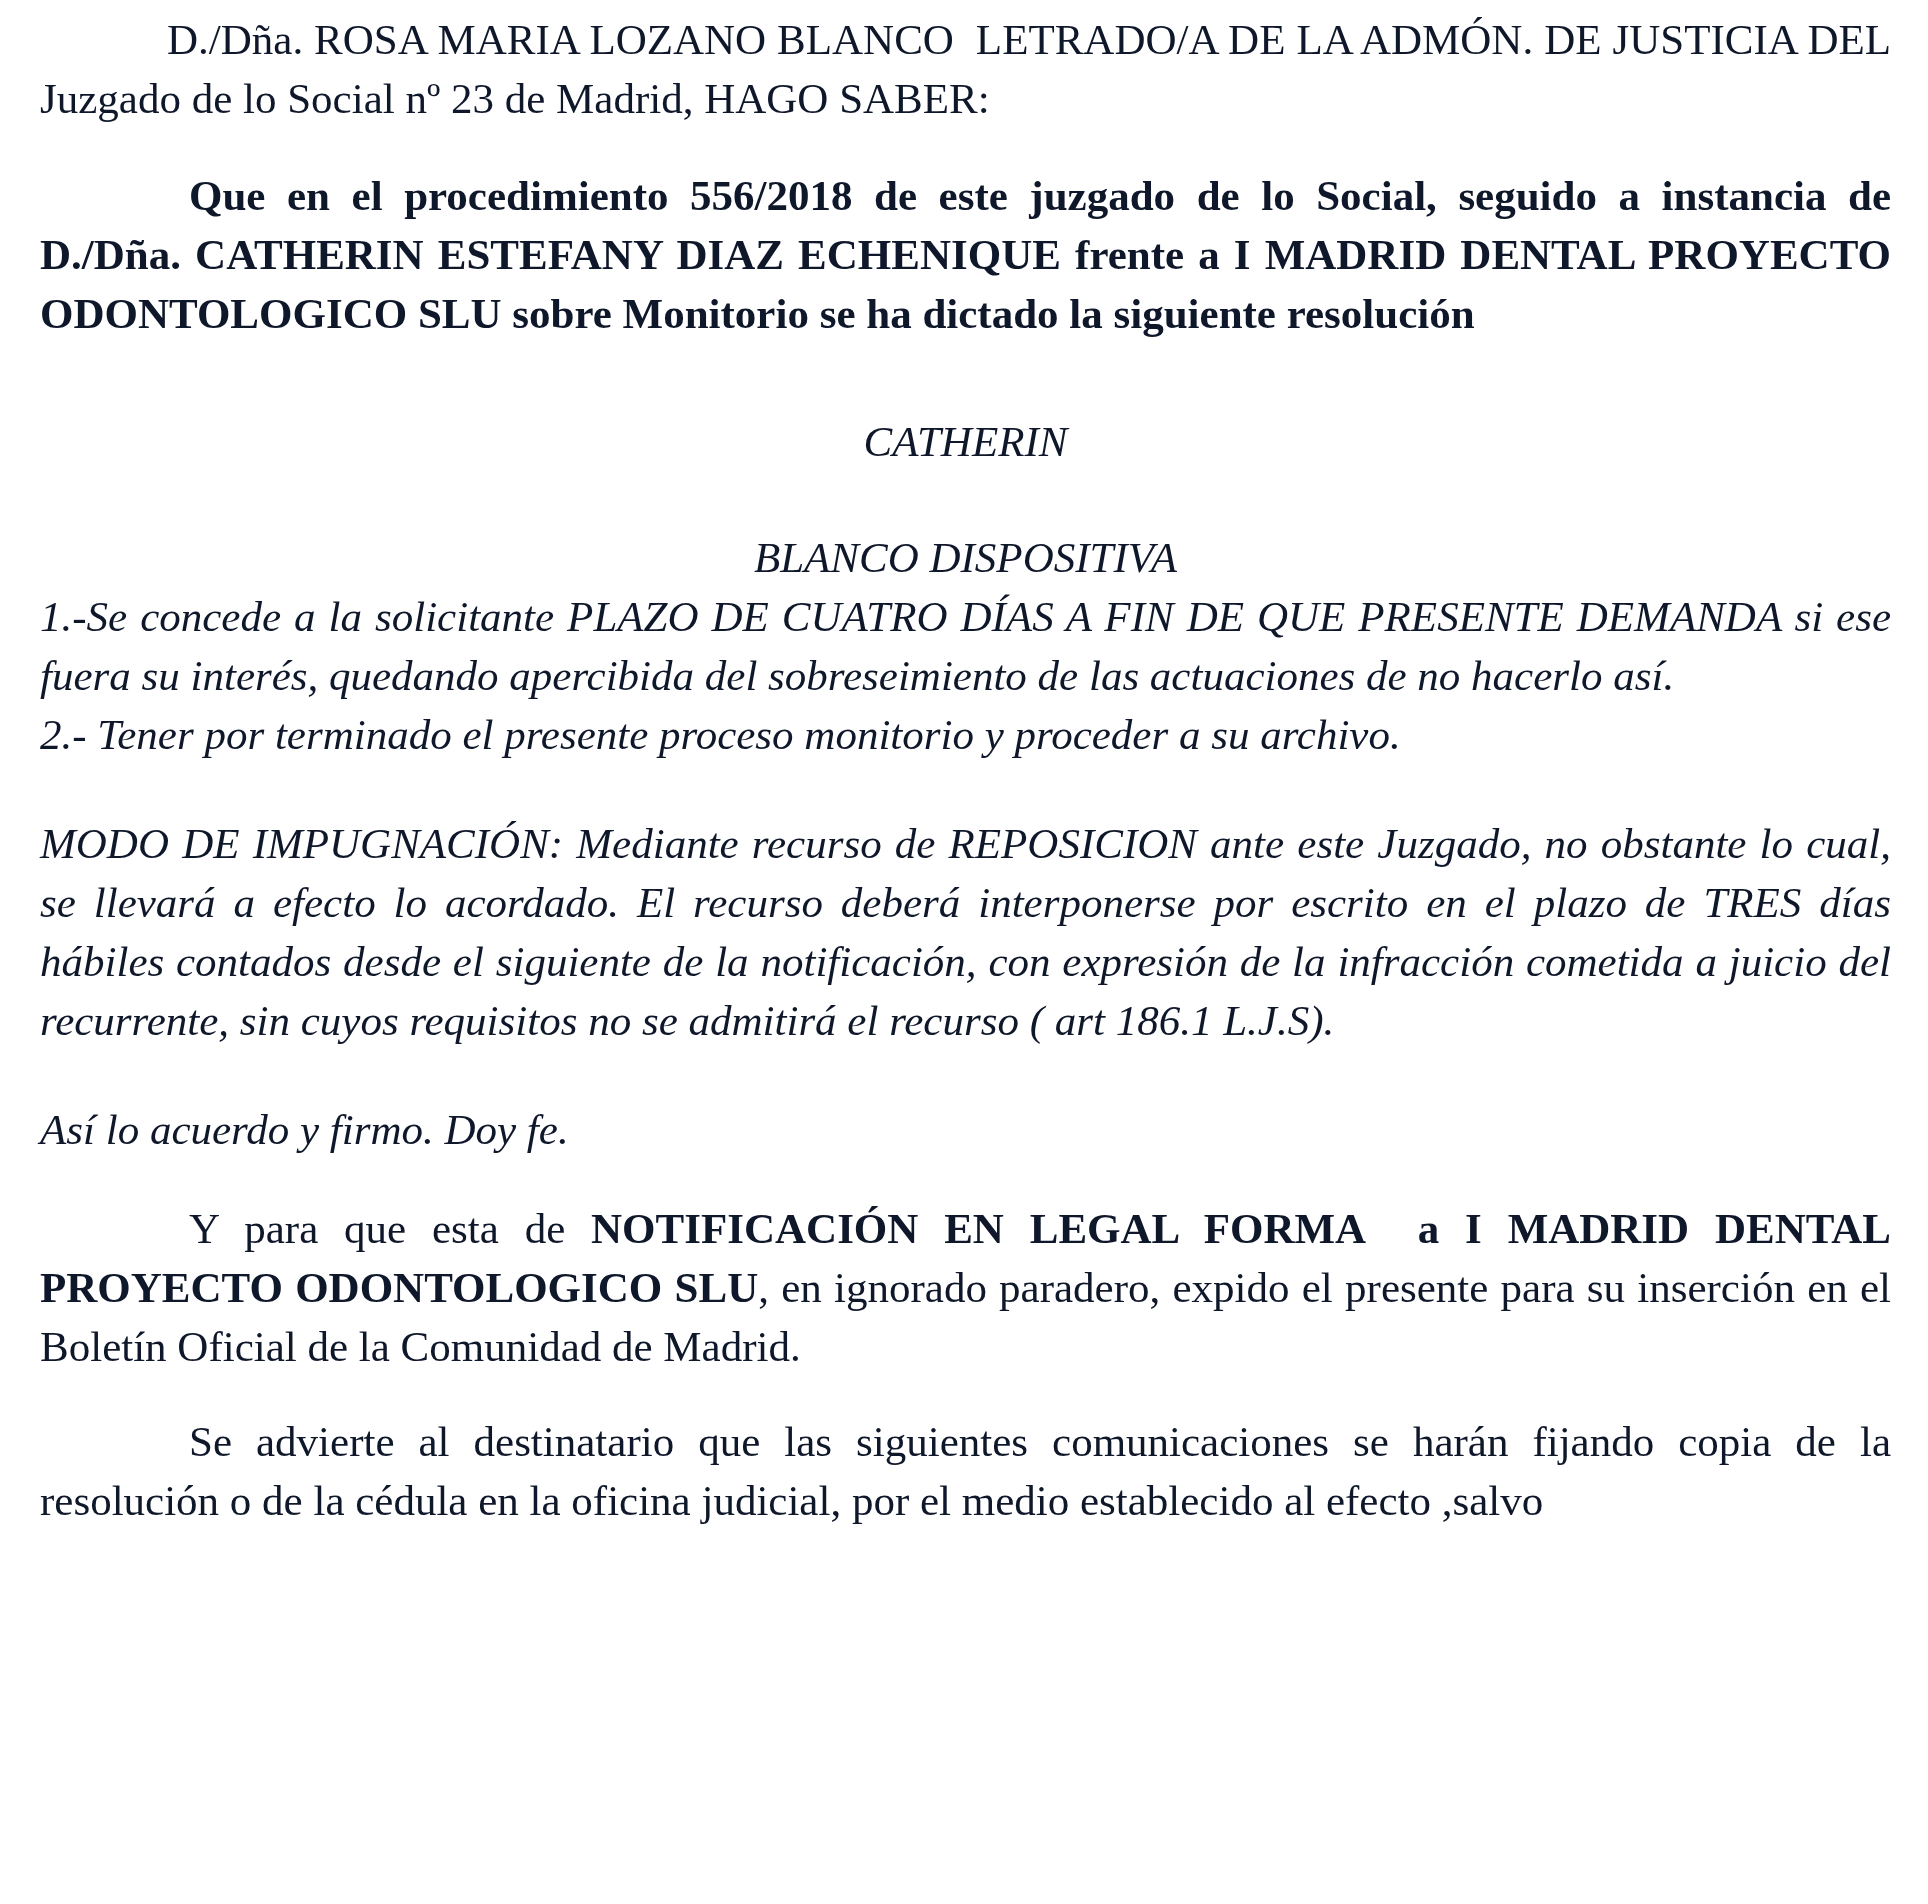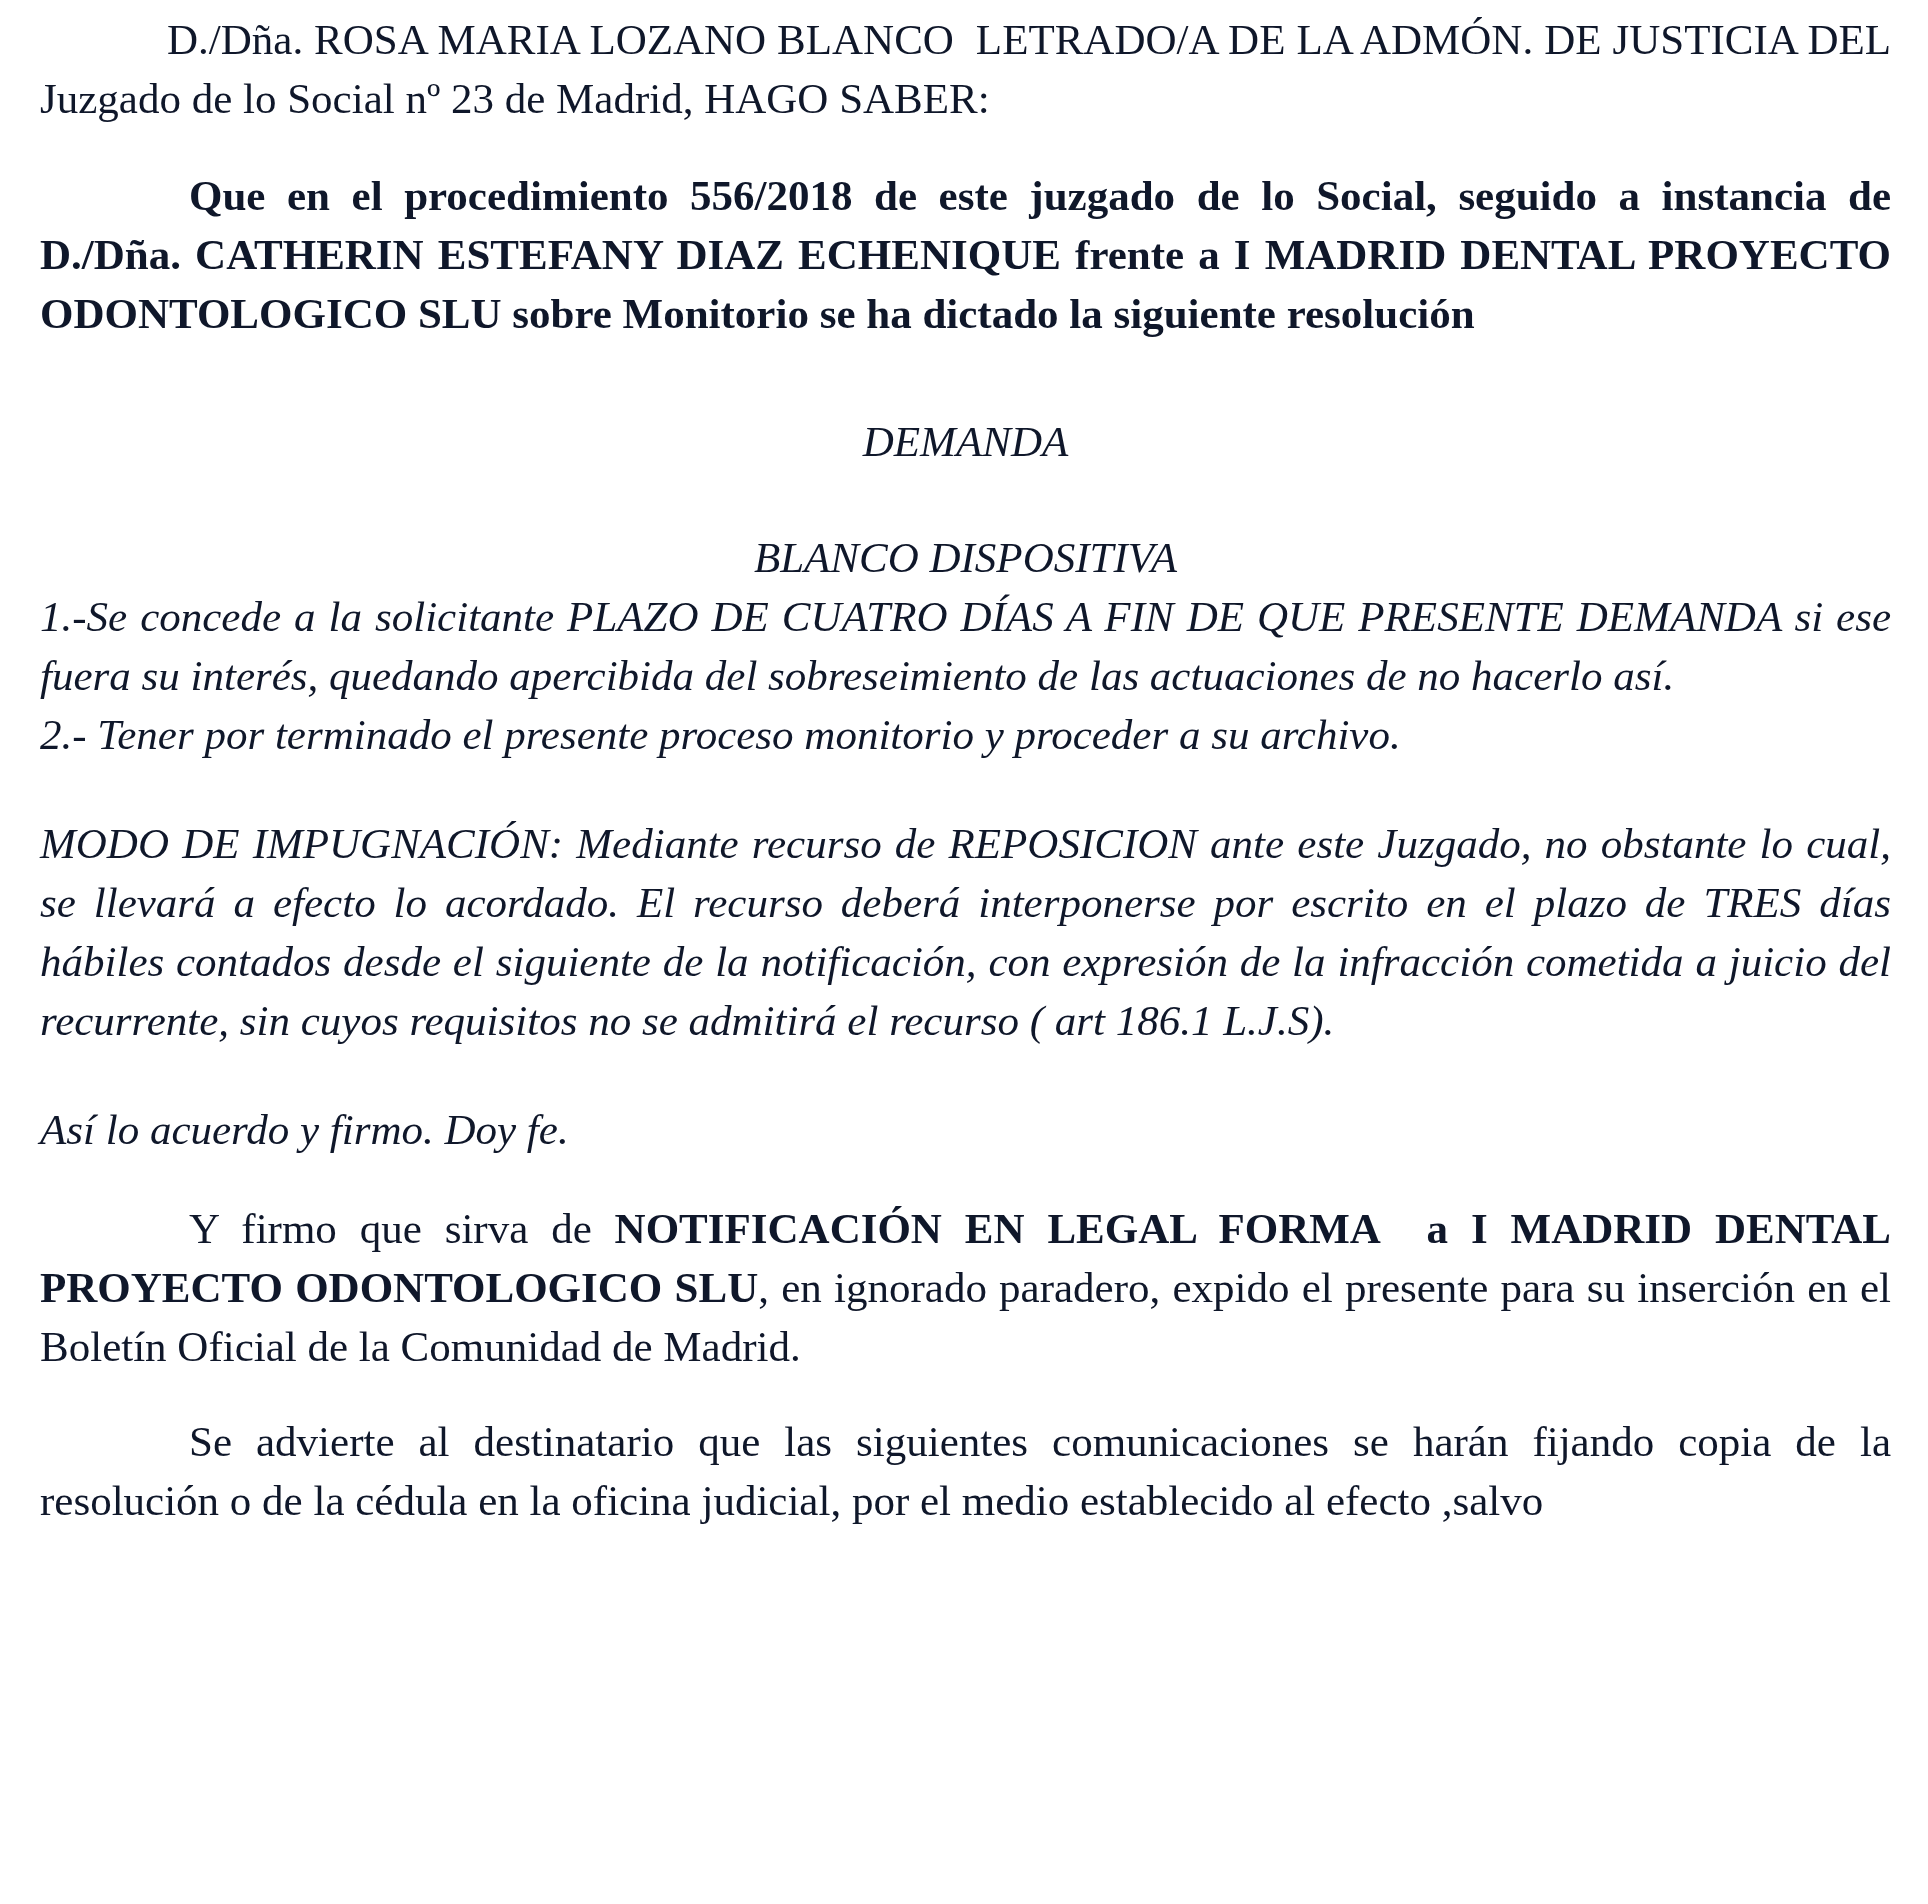--- a/index.html
+++ b/index.html
@@ -40,33 +40,33 @@
 </style>
 </head>
 <body>
 
 <div class="page">
 
   <p class="indent-sm">D./Dña. ROSA MARIA LOZANO BLANCO&nbsp; LETRADO/A DE LA ADMÓN. DE JUSTICIA DEL Juzgado de lo Social nº 23 de Madrid, HAGO SABER:</p>
 
   <p class="indent gap-before-procedure">Que en el procedimiento 556/2018 de este juzgado de lo Social, seguido a instancia de D./Dña. CATHERIN ESTEFANY DIAZ ECHENIQUE frente a I MADRID DENTAL PROYECTO ODONTOLOGICO SLU sobre Monitorio se ha dictado la siguiente resolución</p>
 
-  <p class="italic center gap-before-decreto">DEMANDA</p>
+  <p class="italic center gap-before-decreto">CATHERIN</p>
 
 
   <p class="italic center gap-before-parte">BLANCO DISPOSITIVA</p>
 
 
   <p class="italic">1.-Se concede a la solicitante PLAZO DE CUATRO DÍAS A FIN DE QUE PRESENTE DEMANDA si ese fuera su interés, quedando apercibida del sobreseimiento de las actuaciones de no hacerlo así.</p>
 
   <p class="italic">2.- Tener por terminado el presente proceso monitorio y proceder a su archivo.</p>
 
 
   <p class="italic gap-before-impugnacion">MODO DE IMPUGNACIÓN: Mediante recurso de REPOSICION ante este Juzgado, no obstante lo cual, se llevará a efecto lo acordado. El recurso deberá interponerse por escrito en el plazo de TRES días hábiles contados desde el siguiente de la notificación, con expresión de la infracción cometida a juicio del recurrente, sin cuyos requisitos no se admitirá el recurso ( art 186.1 L.J.S).</p>
 
   <p class="italic gap-before-closing">Así lo acuerdo y firmo. Doy fe.</p>
 
-  <p class="indent gap-before-notification"><span>Y firmo que sirva de </span><span class="bold">NOTIFICACIÓN EN LEGAL FORMA&nbsp; a I MADRID DENTAL PROYECTO ODONTOLOGICO SLU</span><span>, en ignorado paradero, expido el presente para su inserción en el Boletín Oficial de la Comunidad de Madrid.</span></p>
+  <p class="indent gap-before-notification"><span>Y para que esta de </span><span class="bold">NOTIFICACIÓN EN LEGAL FORMA&nbsp; a I MADRID DENTAL PROYECTO ODONTOLOGICO SLU</span><span>, en ignorado paradero, expido el presente para su inserción en el Boletín Oficial de la Comunidad de Madrid.</span></p>
 
   <p class="indent gap-before-warning">Se advierte al destinatario que las siguientes comunicaciones se harán fijando copia de la resolución o de la cédula en la oficina judicial, por el medio establecido al efecto ,salvo</p>
 
 </div>
 
 
 </body></html>

